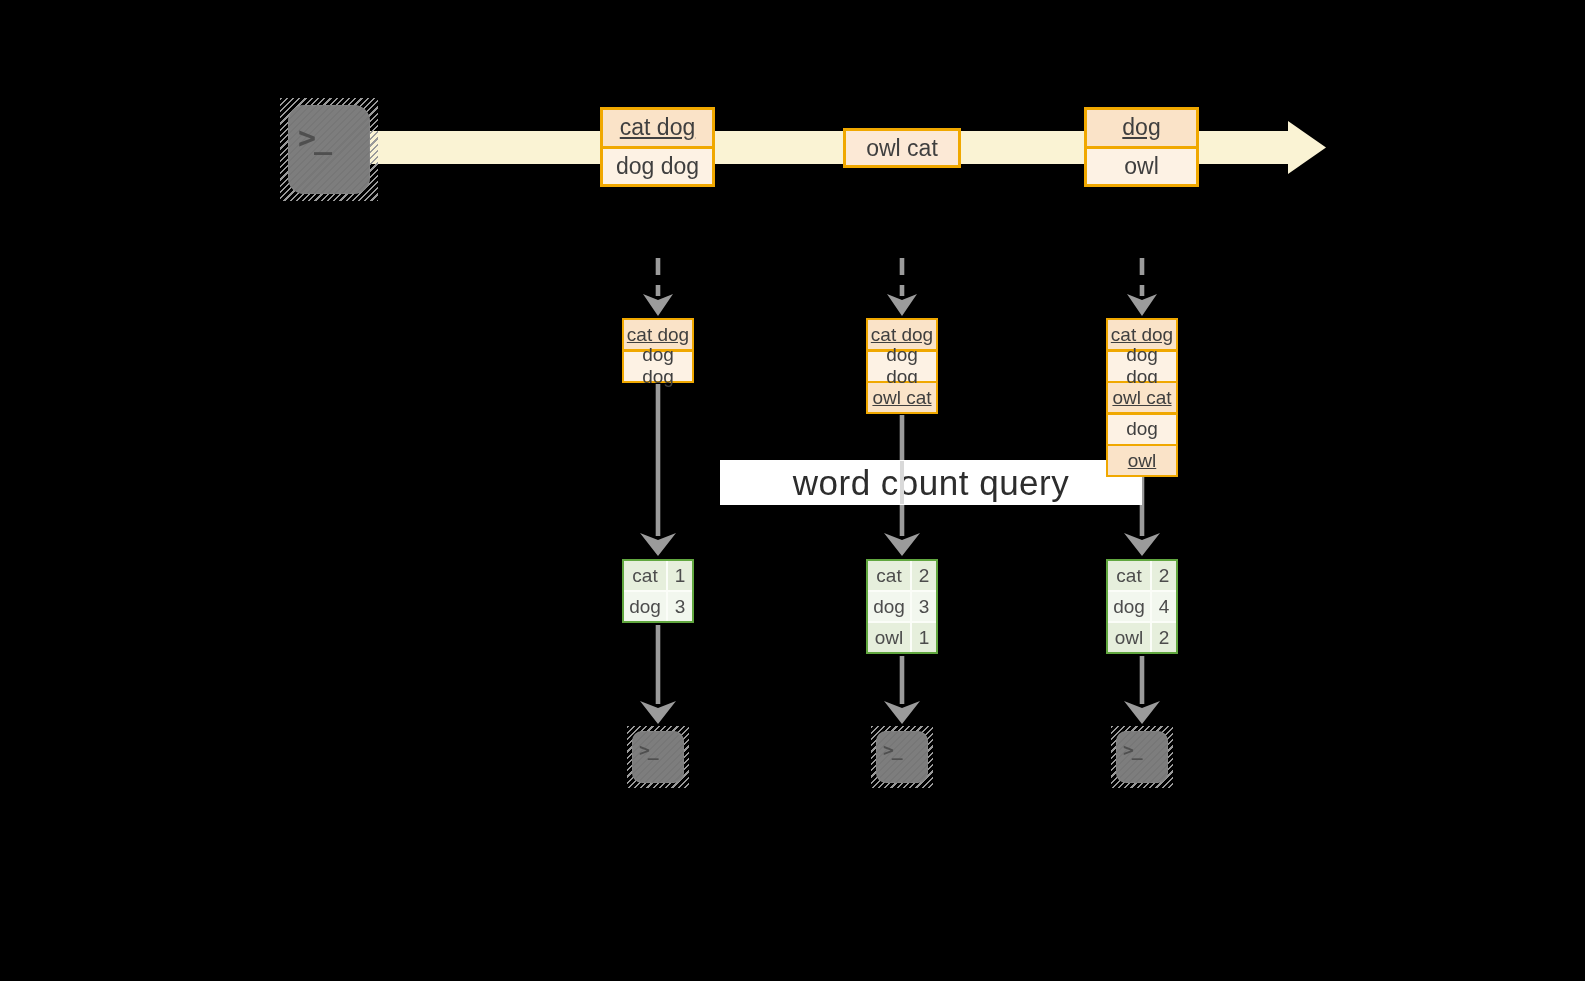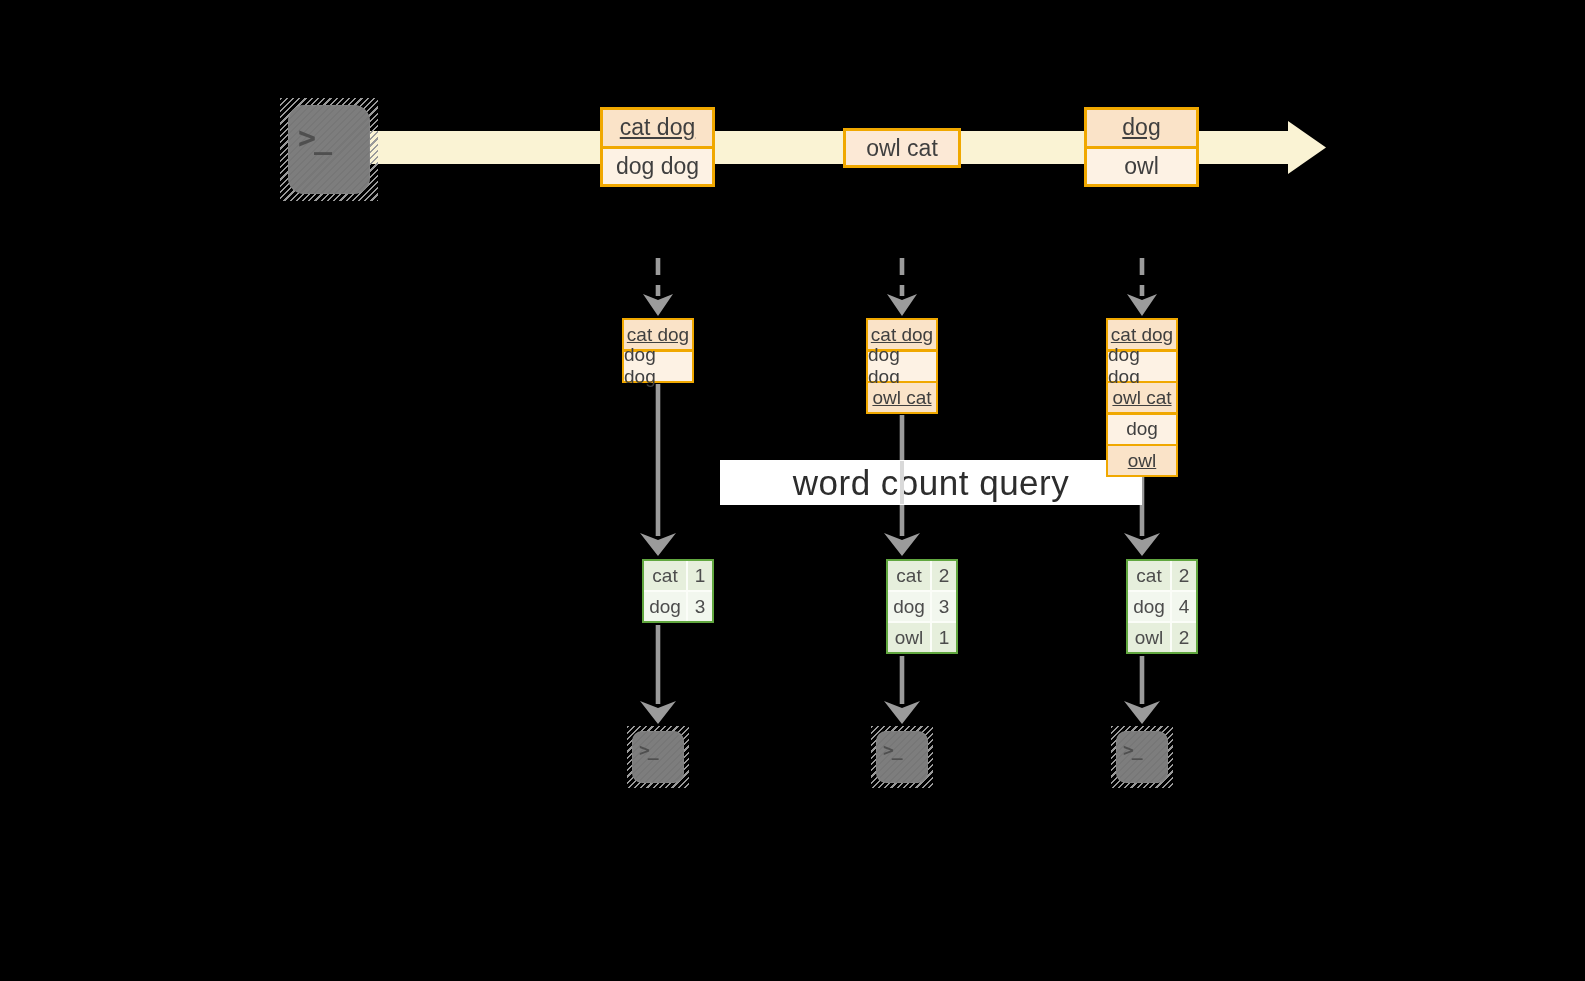--- a/index.html
+++ b/index.html
@@ -21,26 +21,26 @@
   svg.abs{position:absolute;overflow:visible;z-index:2;}
 
   
   .obox{position:absolute;display:grid;box-sizing:border-box;z-index:6;
         background:#f0a800;border:3px solid #f0a800;grid-auto-rows:1fr;gap:3px;}
   .obox .row{display:flex;align-items:center;justify-content:center;
         font-size:23px;color:#3f3f3f;}
   .stack{border:2.5px solid #f0a800;gap:2.5px;grid-auto-rows:29px;}
   .stack .row{font-size:19px;}
   .fillA{background:#fae3c8;text-decoration:underline;}
-  .fillB{background:#fdf2e4;}
+  .fillB{background:#fdf2e4;text-align:center;}
   .fillC{background:#fce9d6;}
 
   
   .gtable{position:absolute;display:grid;grid-template-columns:42px 24px;
-        grid-auto-rows:29px;gap:2px;background:#fbfdf8;border:2.5px solid #61a73f;z-index:6;margin-left:20px;}
+        grid-auto-rows:29px;gap:2px;background:#fbfdf8;border:2.5px solid #61a73f;z-index:6;}
   .gtable .cell{display:flex;align-items:center;justify-content:center;
         font-size:19px;color:#4c4c4c;}
   .gA{background:#e6efdc;}
   .gB{background:#f2f7ee;}
 
   
   .banner{position:absolute;left:720px;top:460px;width:422px;height:45px;background:#ffffff;
         display:flex;align-items:center;justify-content:center;z-index:3;
         font-size:35px;font-weight:300;color:#2d2d2d;letter-spacing:0.5px;}
   .line-over-banner{position:absolute;left:899.7px;top:461px;width:4.6px;height:43px;

